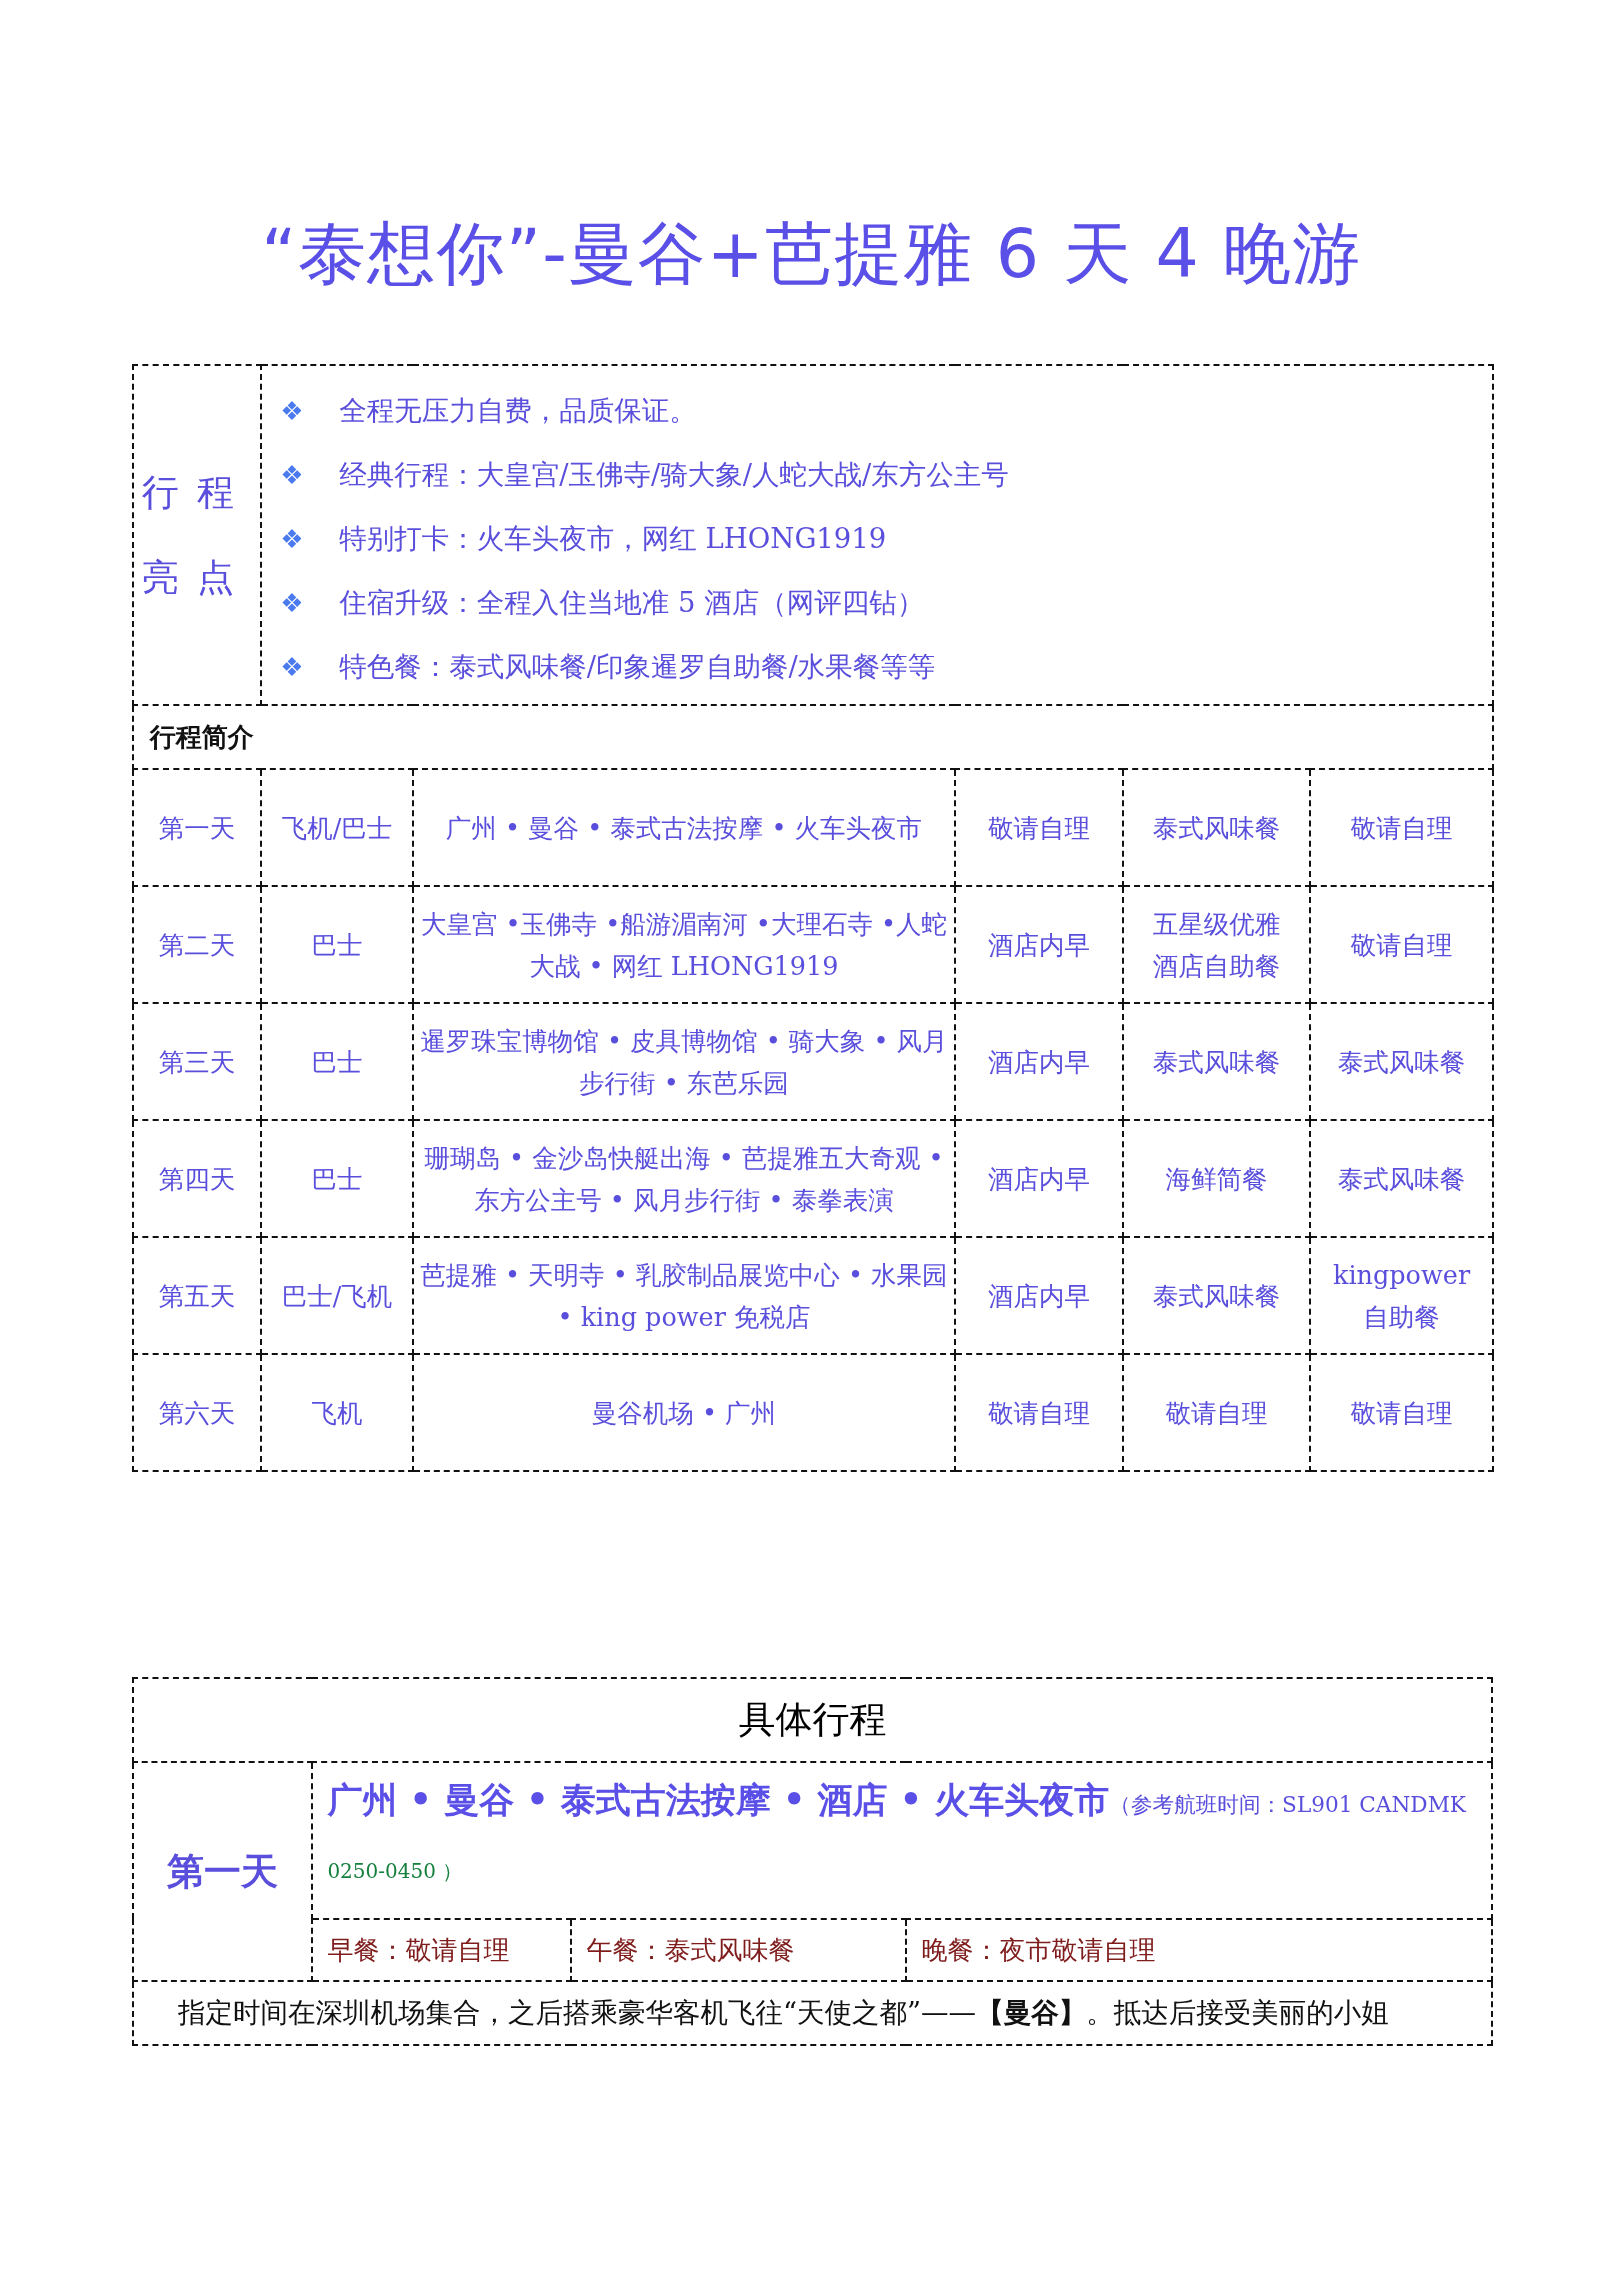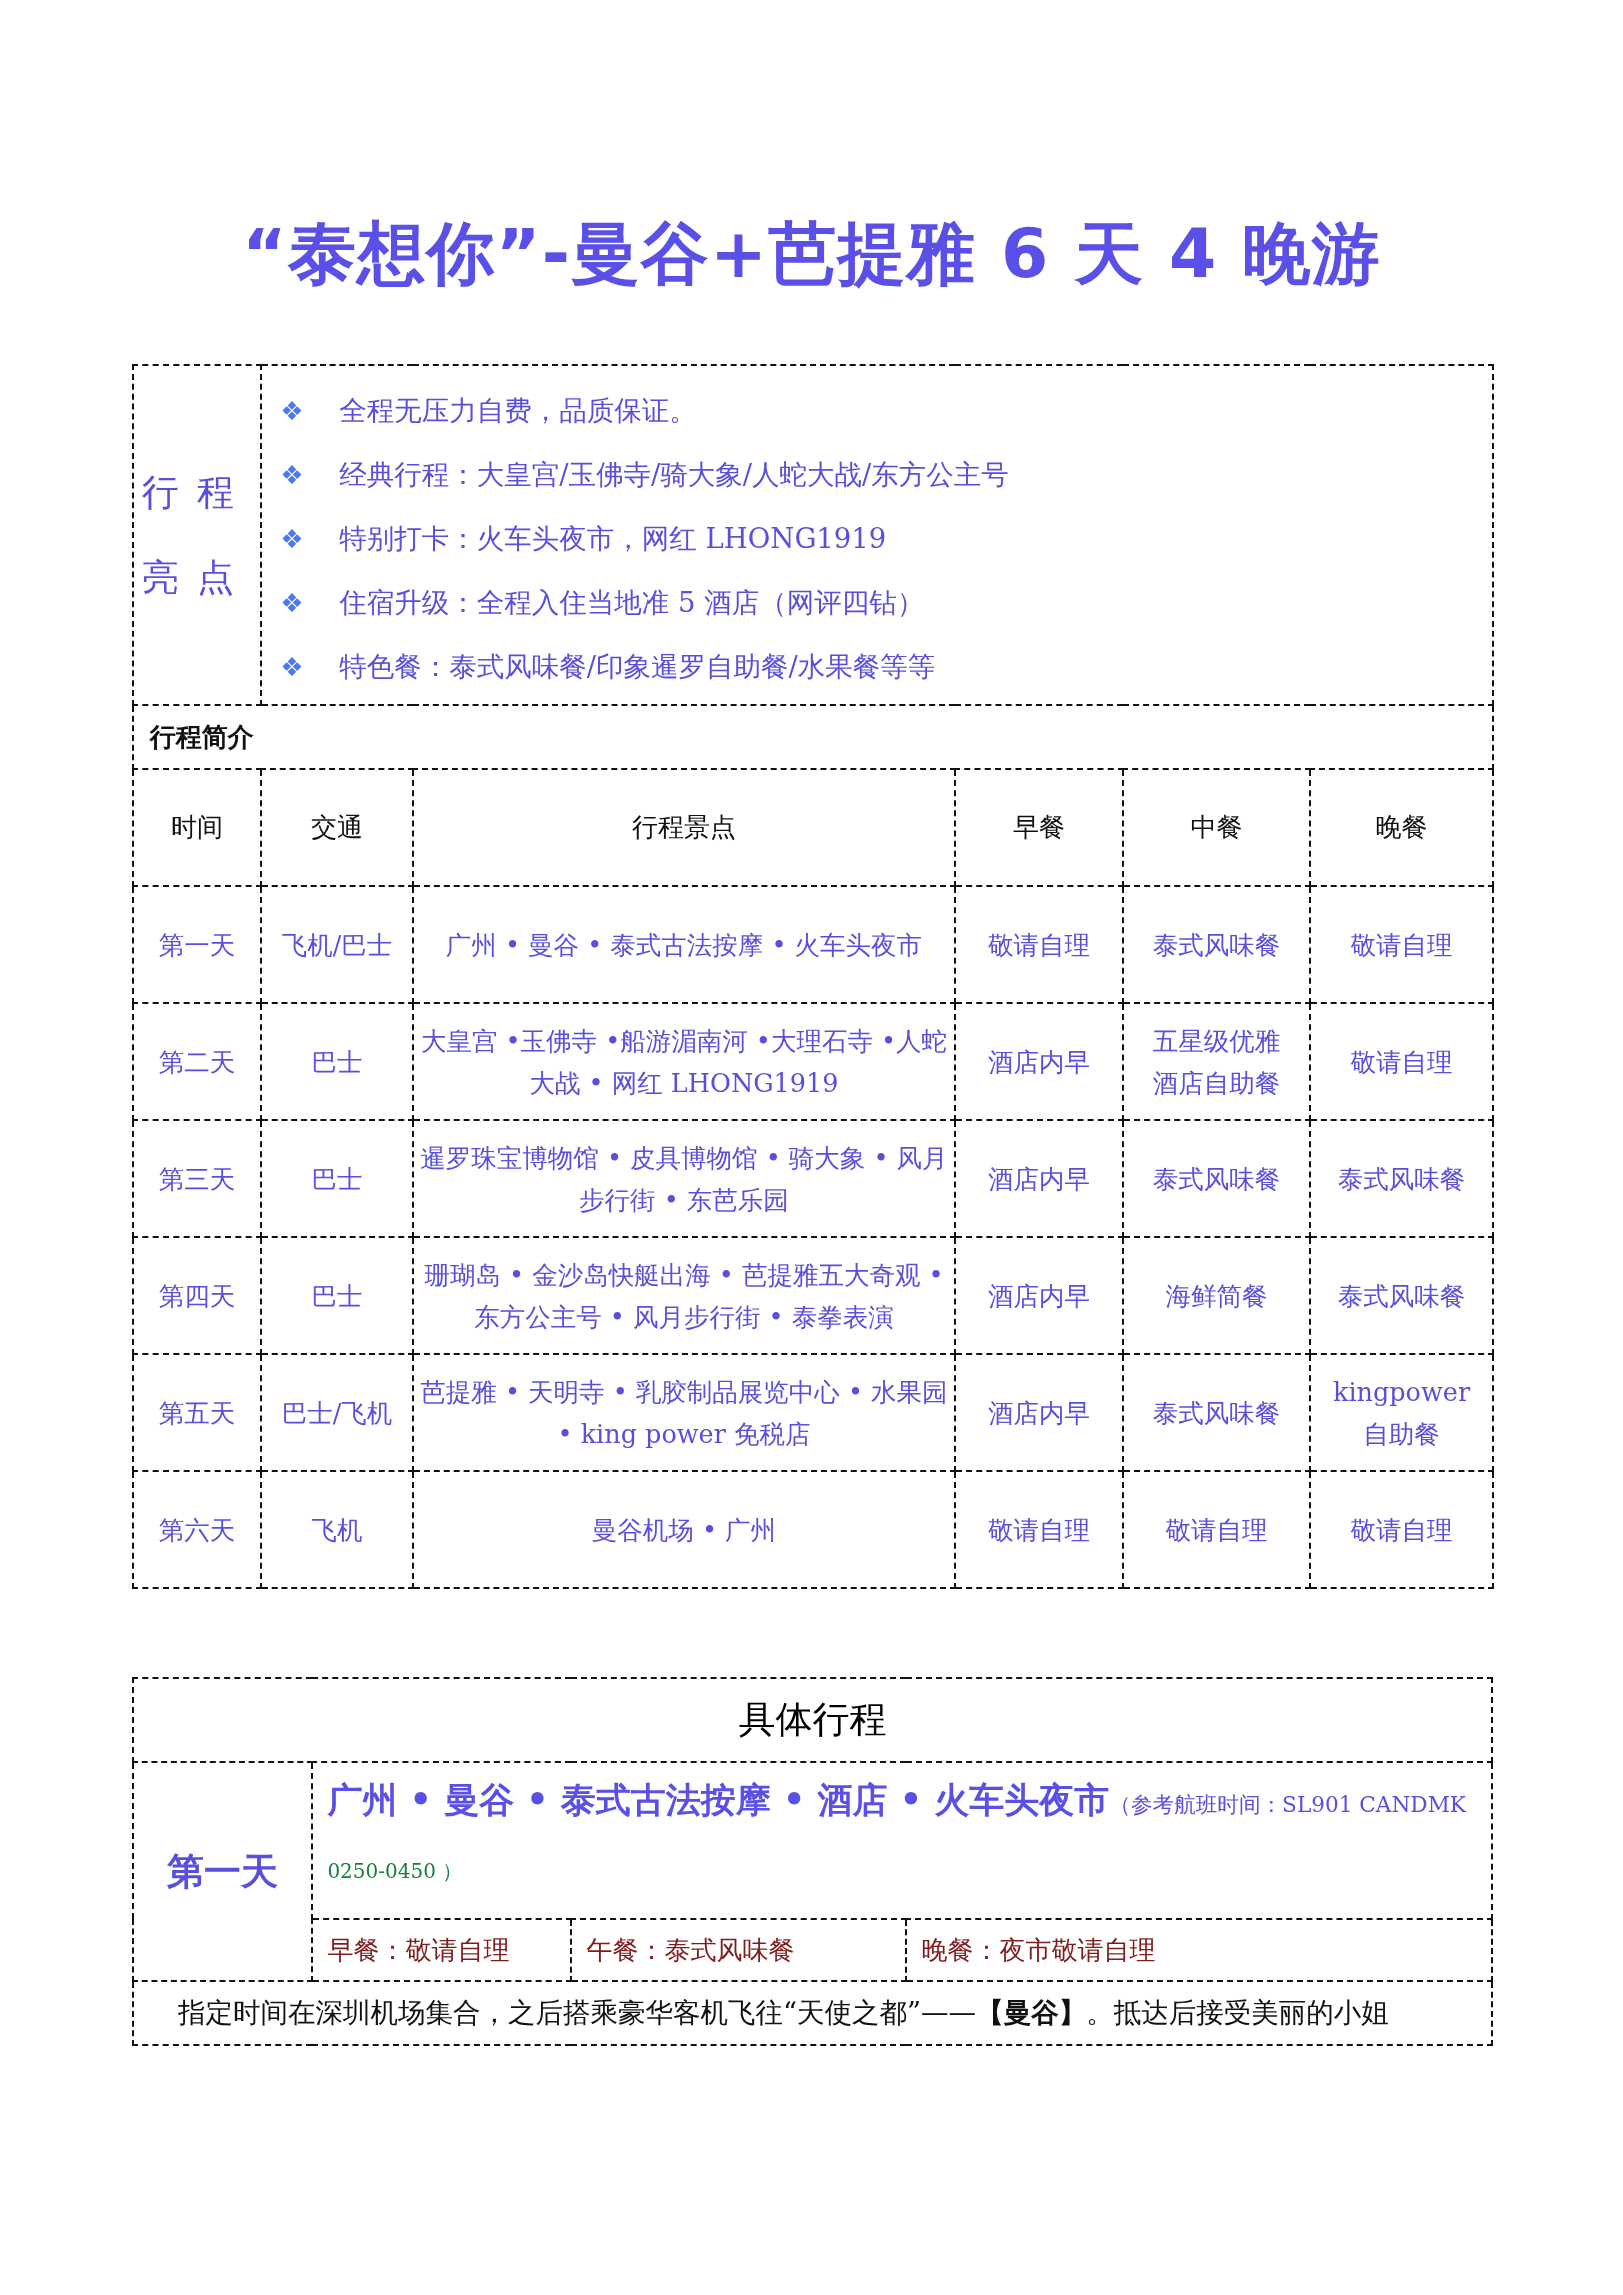--- a/index.html
+++ b/index.html
@@ -4,21 +4,21 @@
 <style>
   html, body { margin: 0; padding: 0; background: #ffffff; }
   body {
     width: 1623px; height: 2295px; position: relative; overflow: hidden;
     font-family: "DejaVu Serif", "Liberation Serif", serif;
     color: #5a4fdc;
   }
   .title {
     position: absolute; left: 0; top: 208px; width: 1623px; text-align: center;
     font-family: "DejaVu Sans", "Liberation Sans", sans-serif;
-    font-size: 68px; font-weight: bold; color: #5a4fe6; letter-spacing: 1.3px;
+    font-size: 68px; font-weight: normal; color: #5a4fe6; letter-spacing: 1.3px;
     line-height: 92px;
   }
   table { border-collapse: collapse; position: absolute; left: 132px; table-layout: fixed; }
   td { border: 2px dashed #111; padding: 0; vertical-align: middle; }
 
   
   #t1 { top: 364px; width: 1359px; }
   .hl-label {
     text-align: center; font-size: 37px; line-height: 85px; letter-spacing: 18.3px;
     font-family: "DejaVu Sans", "Liberation Sans", sans-serif; color: #5a4fdc;
@@ -85,28 +85,20 @@
         <span>住宿升级：全程入住当地准 5 酒店（网评四钻）</span>
       </div>
       <div class="hl-item">
         <span class="hl-bullet">❖</span>
         <span>特色餐：泰式风味餐/印象暹罗自助餐/水果餐等等</span>
       </div>
     </td>
   </tr>
   <tr>
     <td colspan="6" class="section-label">行程简介</td>
-  </tr>
-  <tr class="hdr">
-    <td>时间</td>
-    <td>交通</td>
-    <td>行程景点</td>
-    <td>早餐</td>
-    <td>中餐</td>
-    <td>晚餐</td>
   </tr>
   <tr class="day">
     <td>第一天</td>
     <td>飞机/巴士</td>
     <td class="sights">广州 • 曼谷 • 泰式古法按摩 • 火车头夜市</td>
     <td>敬请自理</td>
     <td>泰式风味餐</td>
     <td>敬请自理</td>
   </tr>
   <tr class="day">

